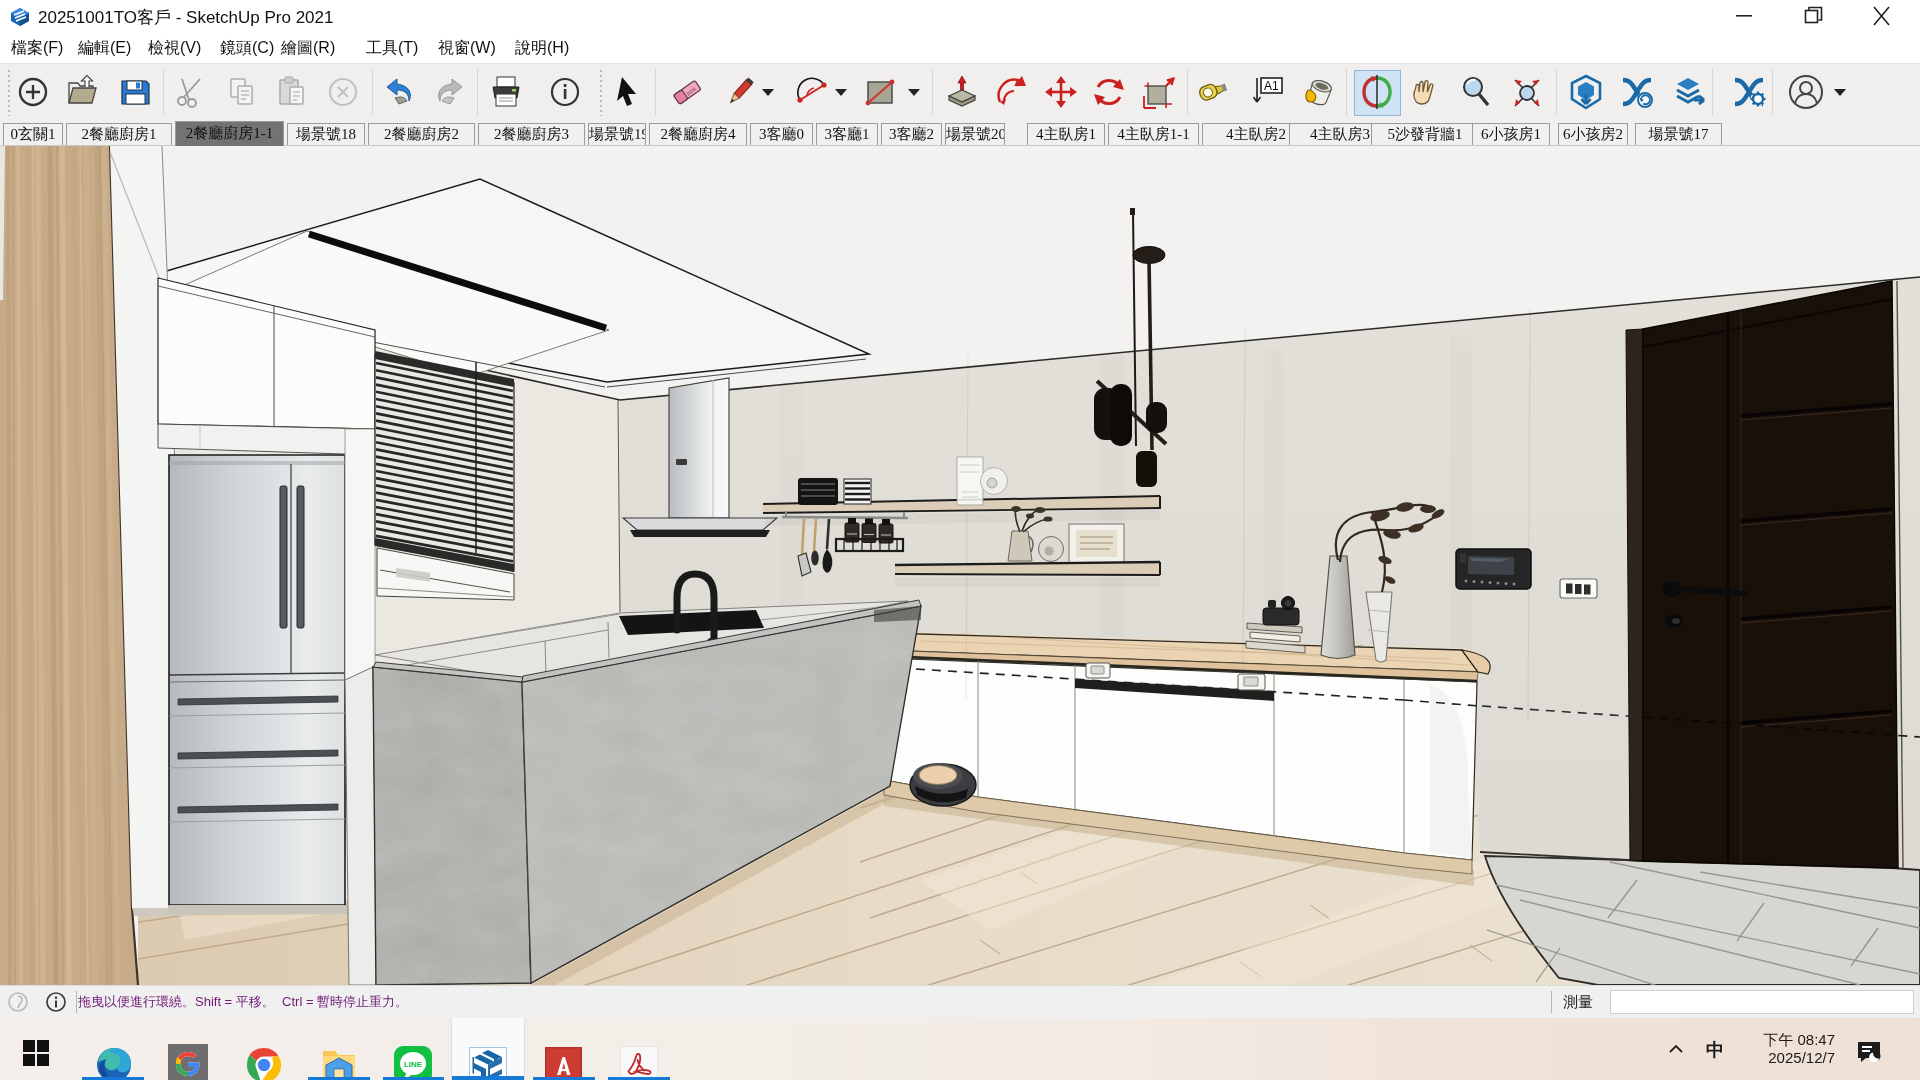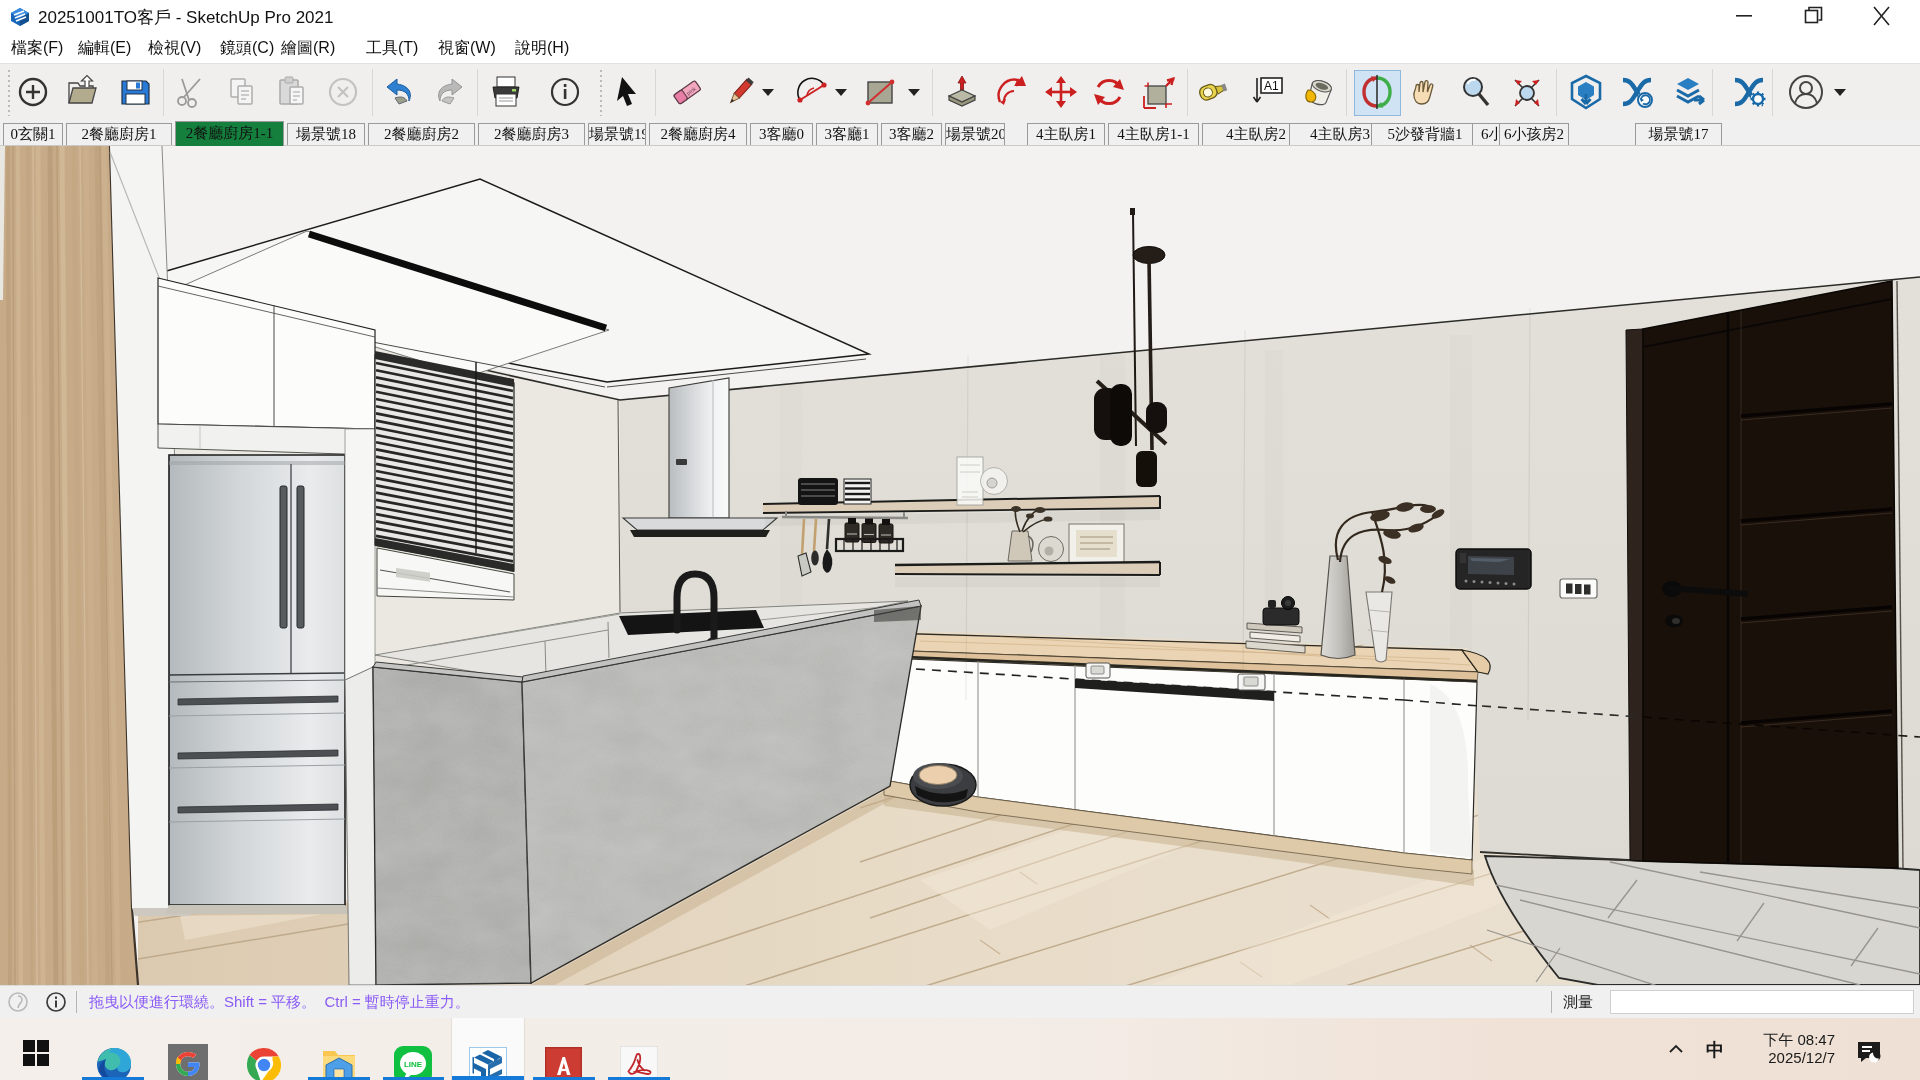--- a/index.html
+++ b/index.html
@@ -7,21 +7,21 @@
 #titlebar{position:absolute;left:0;top:0;width:1920px;height:33px;background:#fff;}
 #title-text{position:absolute;left:38px;top:6px;font-size:17px;color:#111;}
 #menubar{position:absolute;left:0;top:33px;width:1920px;height:30px;background:#fff;}
 .menu-item{position:absolute;top:5px;font-size:16px;color:#111;}
 #toolbar{position:absolute;left:0;top:63px;width:1920px;height:57px;background:#f0efee;border-top:1px solid #e2e1e0;box-sizing:border-box;}
 .sep{position:absolute;top:5px;width:1px;height:47px;background:#d8d7d6;}
 .grip{position:absolute;top:6px;width:2px;height:46px;background-image:repeating-linear-gradient(#bbb 0 2px,transparent 2px 5px);}
 .tbi{position:absolute;top:10px;width:36px;height:36px;}
 #tabsbar{position:absolute;left:0;top:120px;width:1920px;height:26px;background:#f0f0f0;border-bottom:1px solid #c9c9c9;box-sizing:border-box;}
 .tab{position:absolute;top:3px;height:22px;background:#f0f0f0;border:1px solid #9a9a9a;border-bottom:none;box-sizing:border-box;font-family:"Liberation Serif",serif;font-size:15px;color:#111;text-align:center;line-height:21px;white-space:nowrap;overflow:hidden;}
-.tab.active{top:1px;height:25px;background:#15803d;z-index:3;line-height:23px;}
+.tab.active{top:1px;height:25px;background:#737373;z-index:3;line-height:23px;}
 #viewport{position:absolute;left:0;top:146px;width:1920px;height:839px;}
 #statusbar{position:absolute;left:0;top:985px;width:1920px;height:33px;background:#f0f0f0;border-top:1px solid #dcdcdc;box-sizing:border-box;}
 #taskbar{position:absolute;left:0;top:1018px;width:1920px;height:62px;background:linear-gradient(90deg,#f4efeb 0%,#f3ece6 55%,#f0e2d7 78%,#eee0d4 100%);}
 .tkunder{position:absolute;bottom:0;height:3px;background:#1479d7;}
 .tray{position:absolute;top:0;height:62px;color:#1a1a1a;}
 </style>
 </head>
 <body>
 <div id="titlebar">
  <svg class="abs" style="left:9px;top:7px" width="22" height="20" viewBox="0 0 22 20">
@@ -291,21 +291,21 @@
 <div class="tab" style="left:750px;width:63px">3客廳0</div>
 <div class="tab" style="left:816px;width:62px">3客廳1</div>
 <div class="tab" style="left:881px;width:61px">3客廳2</div>
 <div class="tab" style="left:945px;width:60px">場景號20</div>
 <div class="tab" style="left:1027px;width:78px">4主臥房1</div>
 <div class="tab" style="left:1108px;width:91px">4主臥房1-1</div>
 <div class="tab" style="left:1202px;width:108px">4主臥房2</div>
 <div class="tab" style="left:1289px;width:102px">4主臥房3</div>
 <div class="tab" style="left:1371px;width:108px">5沙發背牆1</div>
 <div class="tab" style="left:1472px;width:78px">6小孩房1</div>
-<div class="tab" style="left:1499px;width:70px">6小孩房2</div>
+<div class="tab" style="left:1558px;width:70px">6小孩房2</div>
 <div class="tab" style="left:1635px;width:87px">場景號17</div>
 </div>
 <div id="viewport">
 <svg width="1920" height="839" viewBox="0 146 1920 839">
 <defs>
 <linearGradient id="fridgeG" x1="0" y1="0" x2="1" y2="0">
           <stop offset="0" stop-color="#b4babd"></stop>
           <stop offset="0.4" stop-color="#d2d6d8"></stop>
           <stop offset="0.8" stop-color="#e9ebec"></stop>
           <stop offset="1" stop-color="#dde0e1"></stop>
@@ -756,21 +756,21 @@
  <svg class="abs" style="left:7px;top:5px" width="22" height="22" viewBox="0 0 22 22">
       <circle cx="11" cy="11" r="9" fill="none" stroke="#b9b9b9" stroke-width="1.6"></circle>
       <path d="M11 5 a4 4 0 0 1 4 4 c0 3-4 4-4 8" fill="none" stroke="#b9b9b9" stroke-width="1.6"></path>
     </svg>
  <svg class="abs" style="left:45px;top:5px" width="22" height="22" viewBox="0 0 22 22">
       <circle cx="11" cy="11" r="9" fill="none" stroke="#3c3c3c" stroke-width="1.7"></circle>
       <rect x="10" y="9.5" width="2" height="7" fill="#3c3c3c"></rect>
       <rect x="10" y="5.5" width="2" height="2.4" fill="#3c3c3c"></rect>
     </svg>
  <div class="abs" style="left:76px;top:5px;width:1px;height:22px;background:#b5b5b5"></div>
- <div class="abs" style="left:89px;top:7px;font-size:15px;color:#8b5cf6">拖曳以便進行環繞。Shift = 平移。&nbsp; Ctrl = 暫時停止重力。</div>
+ <div class="abs" style="left:78px;top:7px;font-size:13px;color:#701a75">拖曳以便進行環繞。Shift = 平移。&nbsp; Ctrl = 暫時停止重力。</div>
  <div class="abs" style="left:1551px;top:5px;width:1px;height:22px;background:#b5b5b5"></div>
  <div class="abs" style="left:1563px;top:7px;font-size:15px;color:#1c1c1c">測量</div>
  <div class="abs" style="left:1610px;top:4px;width:304px;height:24px;background:#fff;border:1px solid #cfcfcf;box-sizing:border-box"></div>
 </div>
 <div id="taskbar">
 <svg class="abs" style="left:23px;top:22px" width="26" height="26" viewBox="0 0 26 26">
       <g fill="#111">
         <rect x="0" y="0" width="12" height="12"></rect>
         <rect x="14" y="0" width="12" height="12"></rect>
         <rect x="0" y="14" width="12" height="12"></rect>

